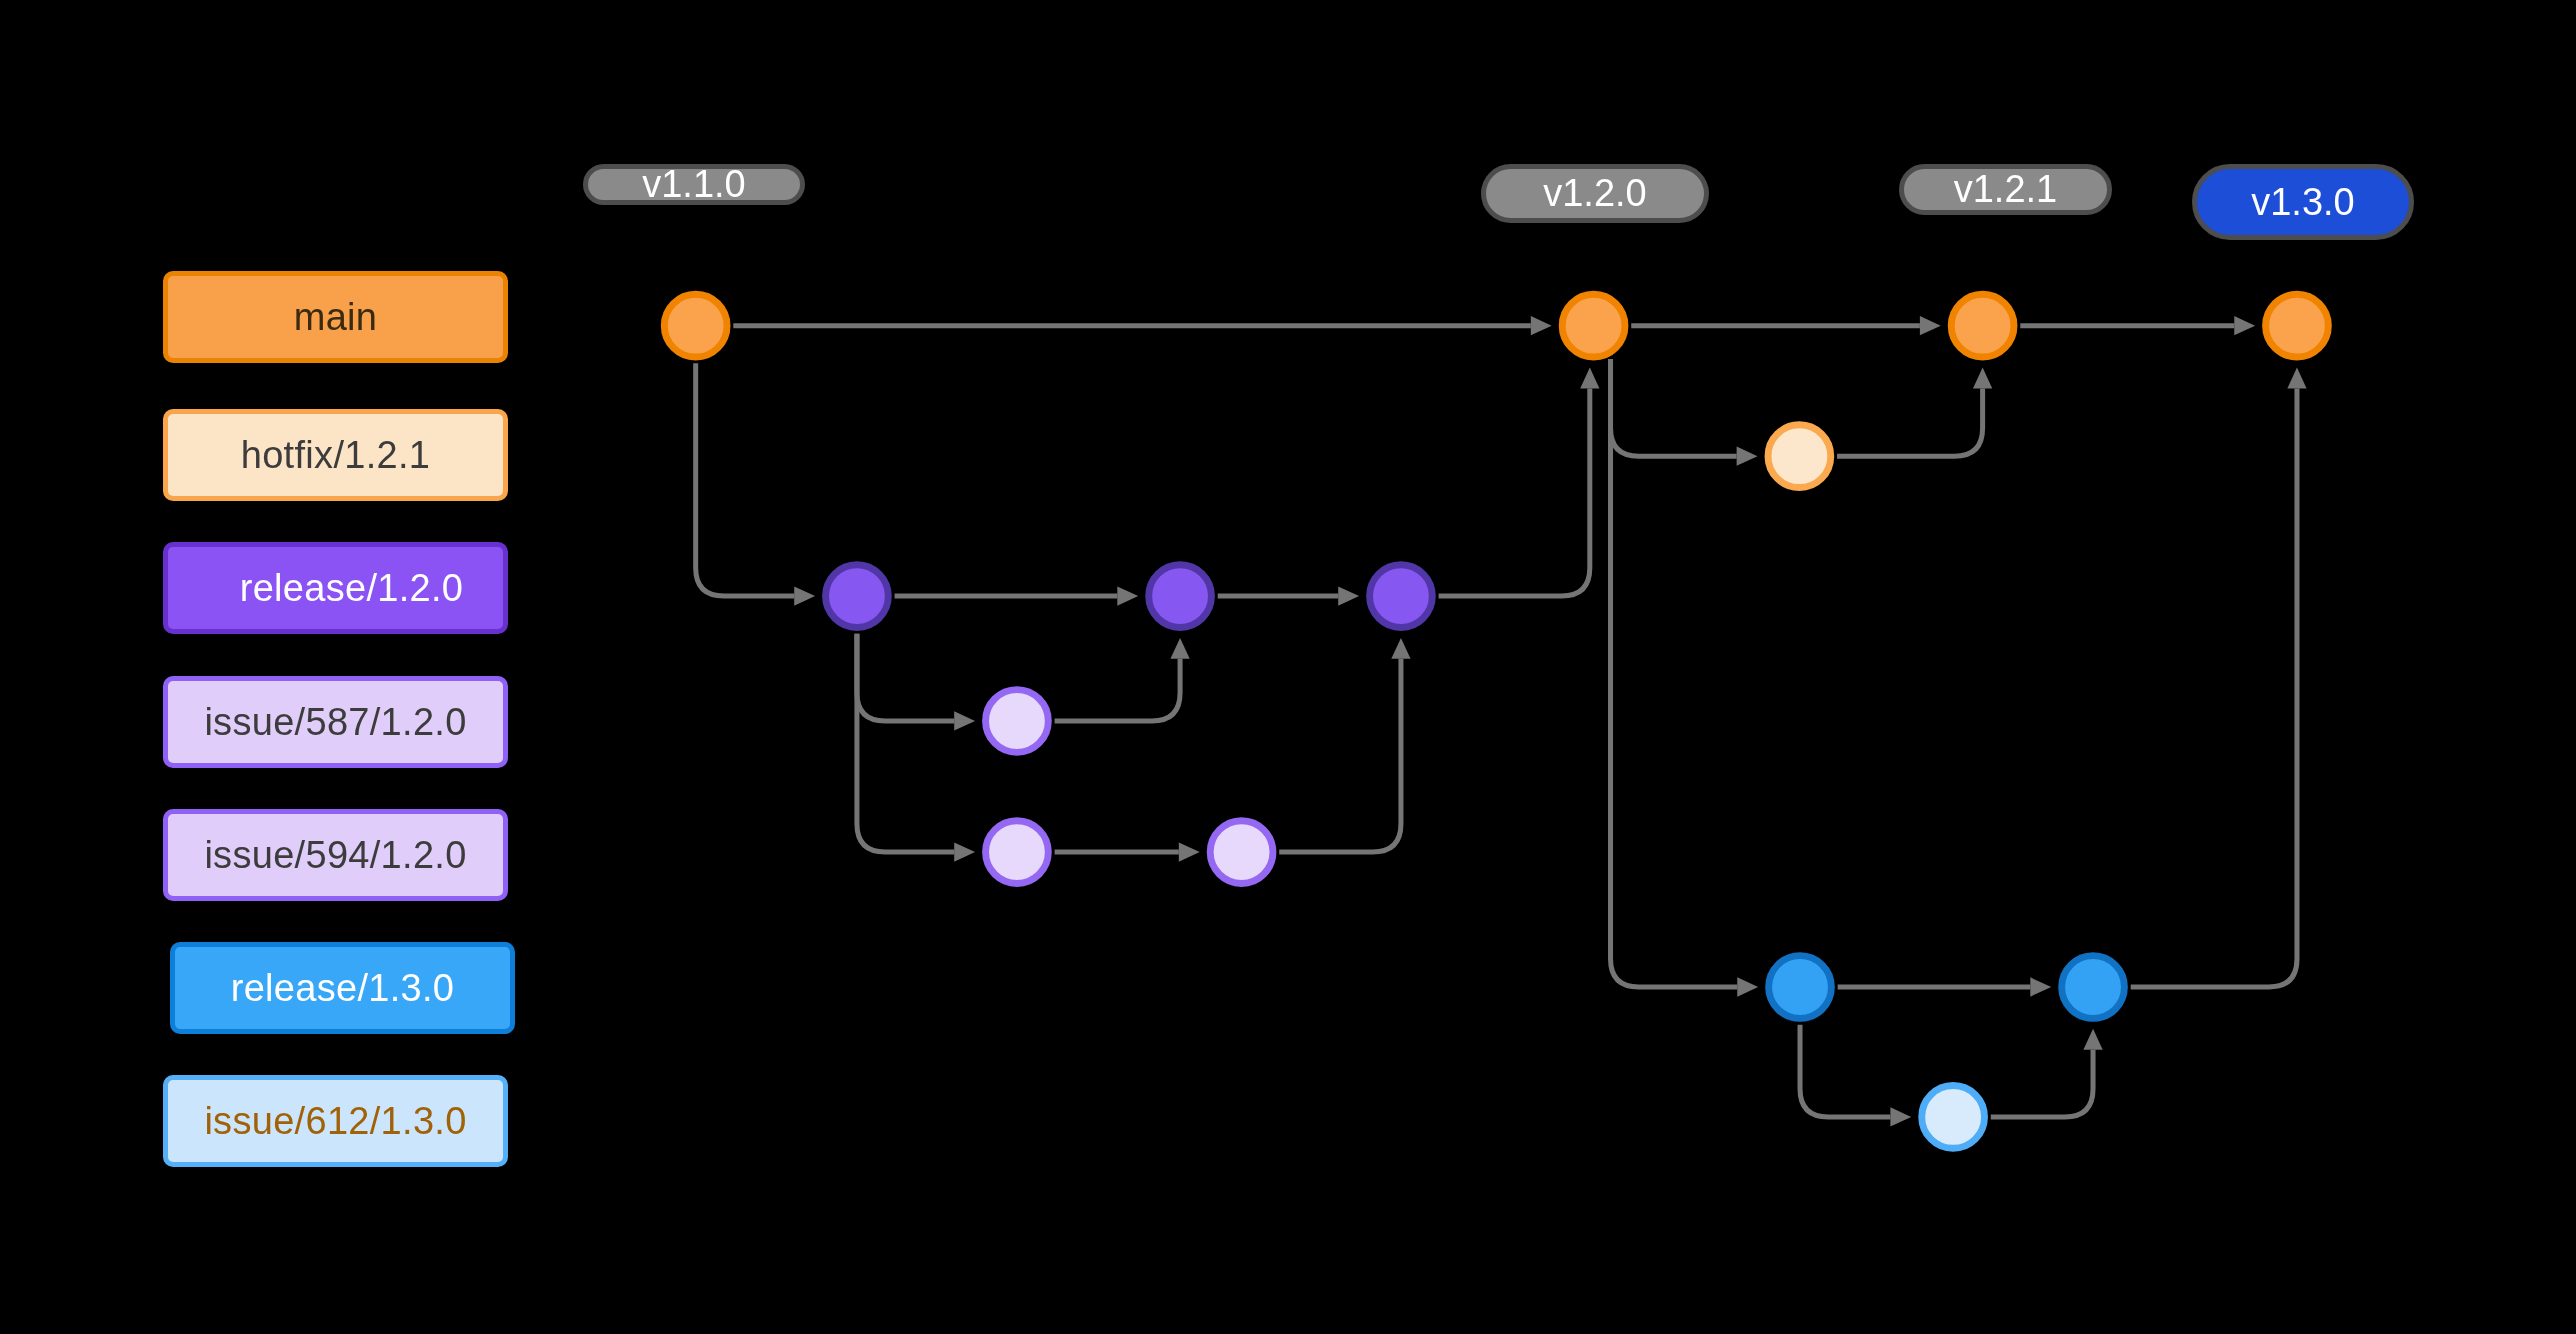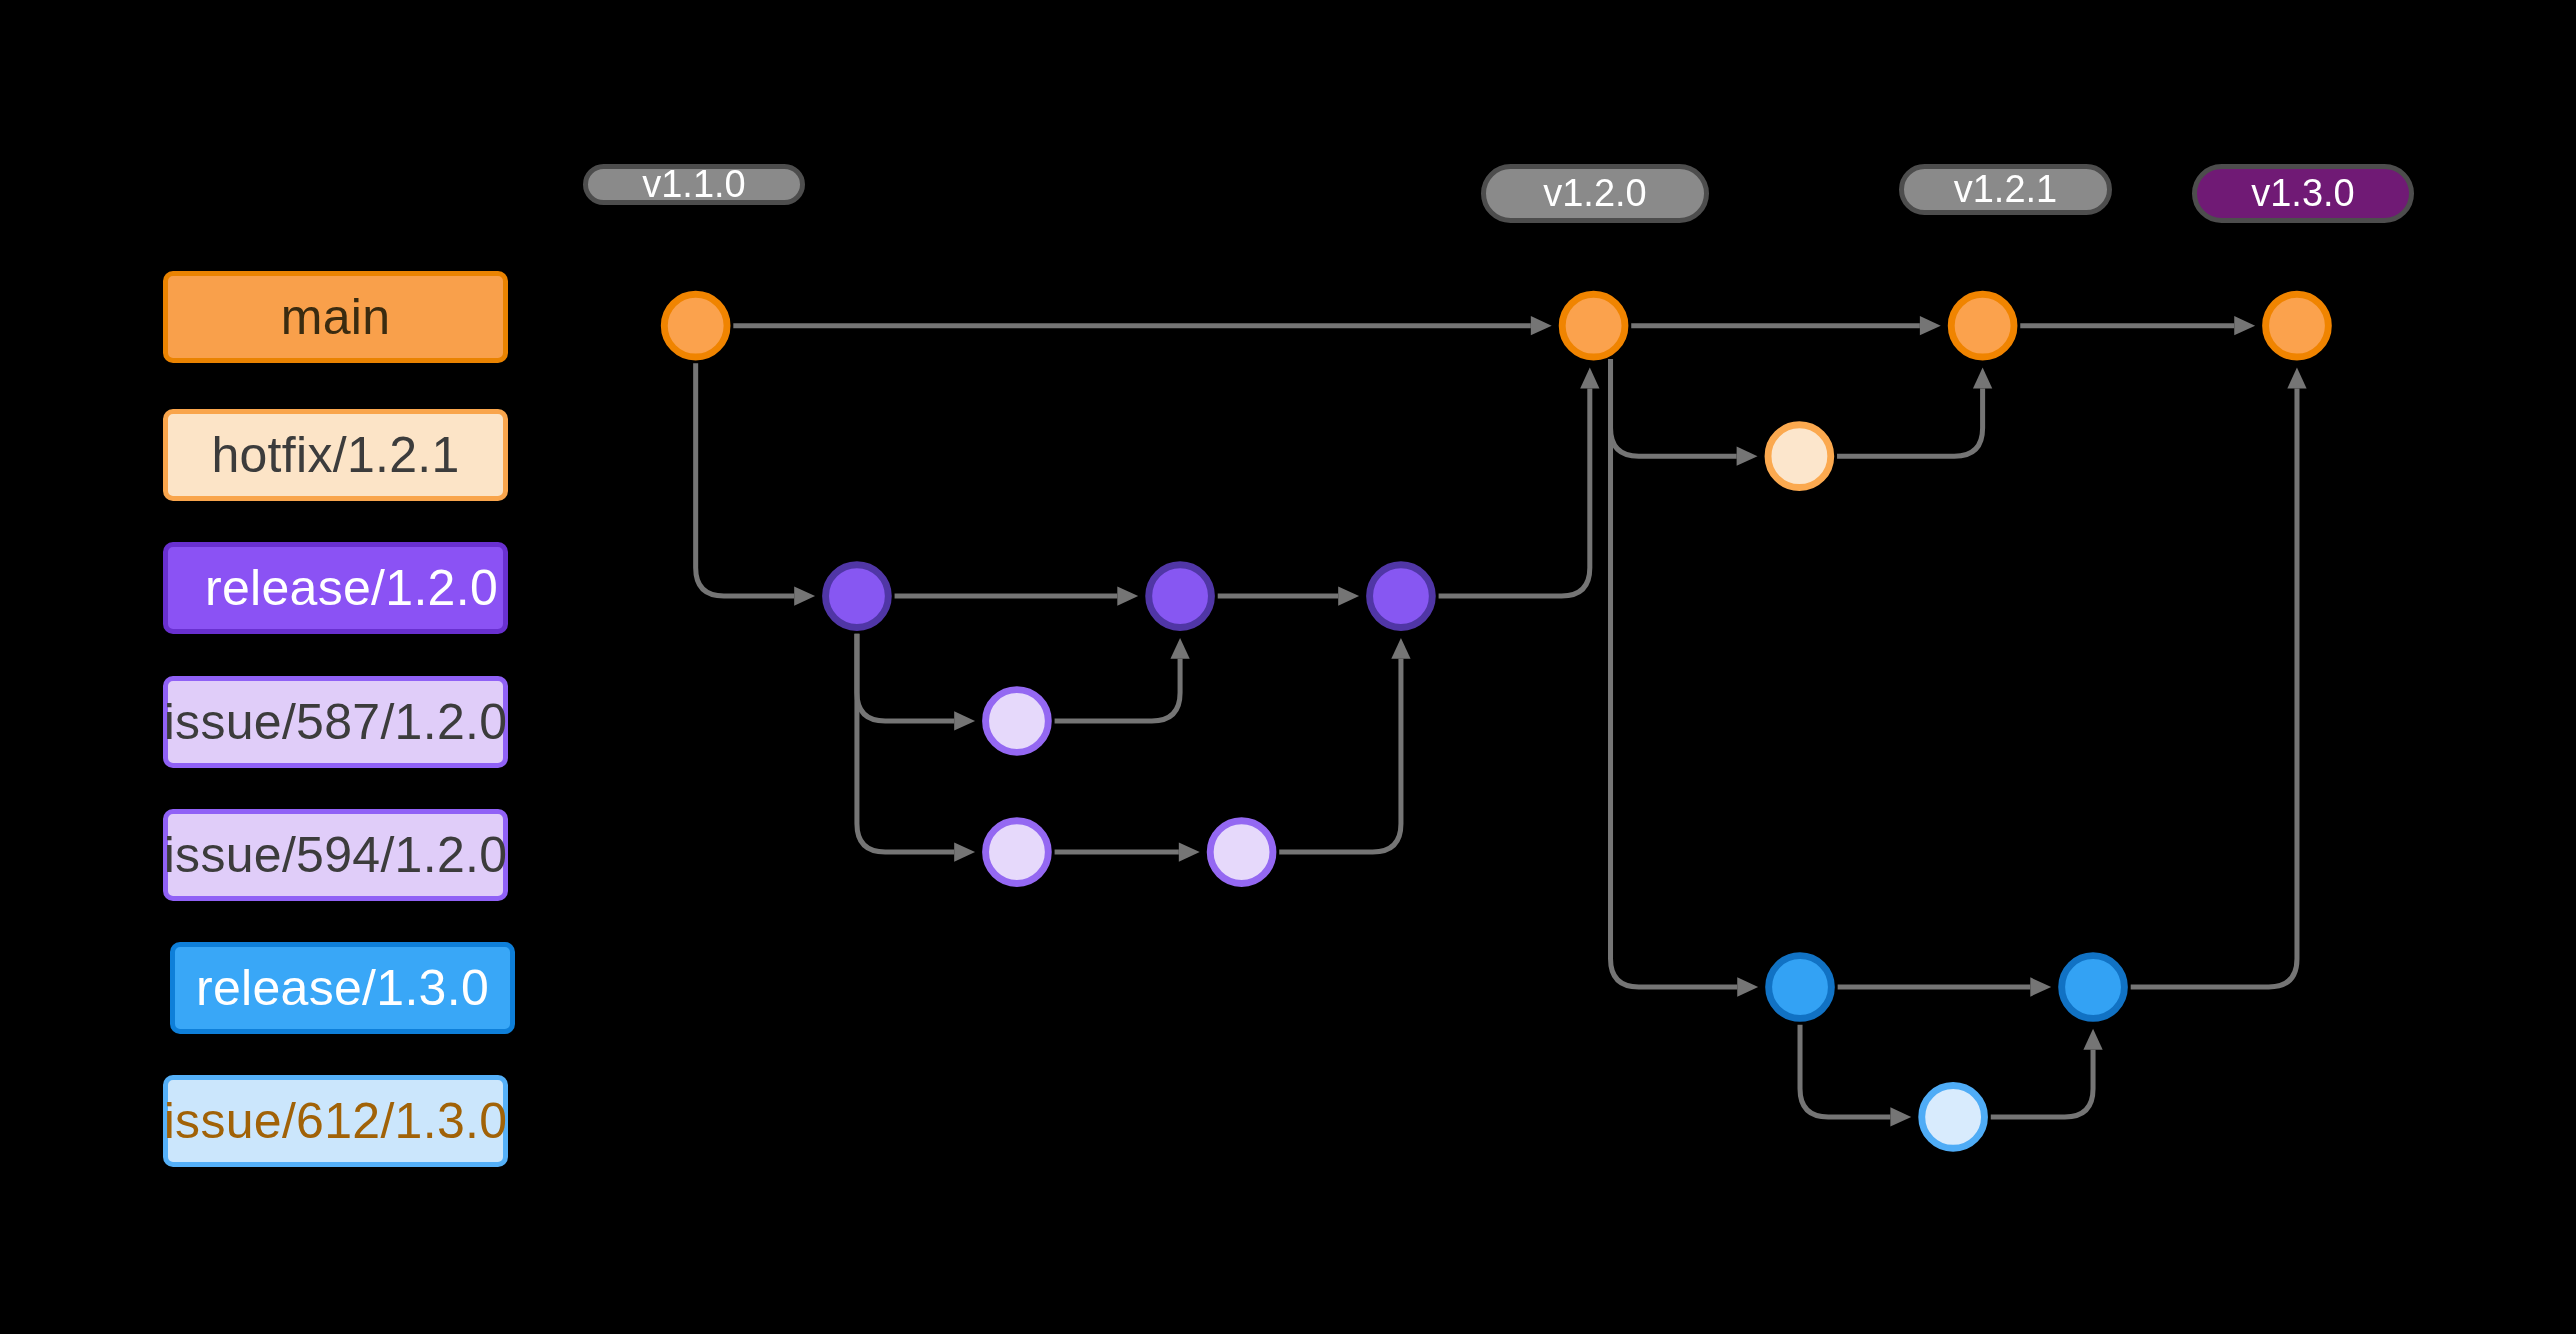--- a/index.html
+++ b/index.html
@@ -13,21 +13,21 @@
     position: absolute; left: 0; top: 0;
     width: 2576px; height: 1334px;
     background: #000000;
   }
   .legend-item {
     position: absolute;
     box-sizing: border-box;
     display: flex; align-items: center; justify-content: center;
     border-style: solid; border-width: 5px;
     border-radius: 10px;
-    font-size: 50px; font-weight: 500;
+    font-size: 38px; font-weight: 500;
     letter-spacing: 0.3px;
     text-align: center;
   }
   .tag {
     position: absolute;
     box-sizing: border-box;
     display: flex; align-items: center; justify-content: center;
     border-style: solid; border-width: 5.6px;
     border-radius: 38px;
     font-size: 38px; font-weight: 500;
@@ -69,21 +69,21 @@
   <div>
     <div class="tag" style="left: 583px; top: 164px; width: 222px; height: 41px; background: rgb(138, 138, 138); border-color: rgb(77, 77, 77); color: rgb(255, 255, 255);">
       <span>v1.1.0</span>
     </div>
     <div class="tag" style="left: 1481px; top: 164px; width: 228px; height: 59px; background: rgb(138, 138, 138); border-color: rgb(77, 77, 77); color: rgb(255, 255, 255);">
       <span>v1.2.0</span>
     </div>
     <div class="tag" style="left: 1899px; top: 164px; width: 213px; height: 51px; background: rgb(138, 138, 138); border-color: rgb(77, 77, 77); color: rgb(255, 255, 255);">
       <span>v1.2.1</span>
     </div>
-    <div class="tag" style="left: 2192px; top: 164px; width: 222px; height: 59px; background: #701a75; border-color: rgb(77, 77, 77); color: rgb(255, 255, 255); justify-content: center;">
+    <div class="tag" style="left: 2192px; top: 164px; width: 222px; height: 76px; background: #1d4ed8; border-color: rgb(77, 77, 77); color: rgb(255, 255, 255); justify-content: center;">
       <span>v1.3.0</span>
     </div>
   </div>
 
   <svg class="graph" id="graph" viewBox="0 0 4104 2126">
       <defs>
         <marker id="arrowhead" viewBox="0 0 6 6" refX="0.5" refY="3" markerWidth="5.2" markerHeight="4.8" orient="auto" markerUnits="strokeWidth">
           <path d="M0.5,0.6 L5.7,3 L0.5,5.4 Z" fill="#757575"></path>
         </marker>
       </defs>

